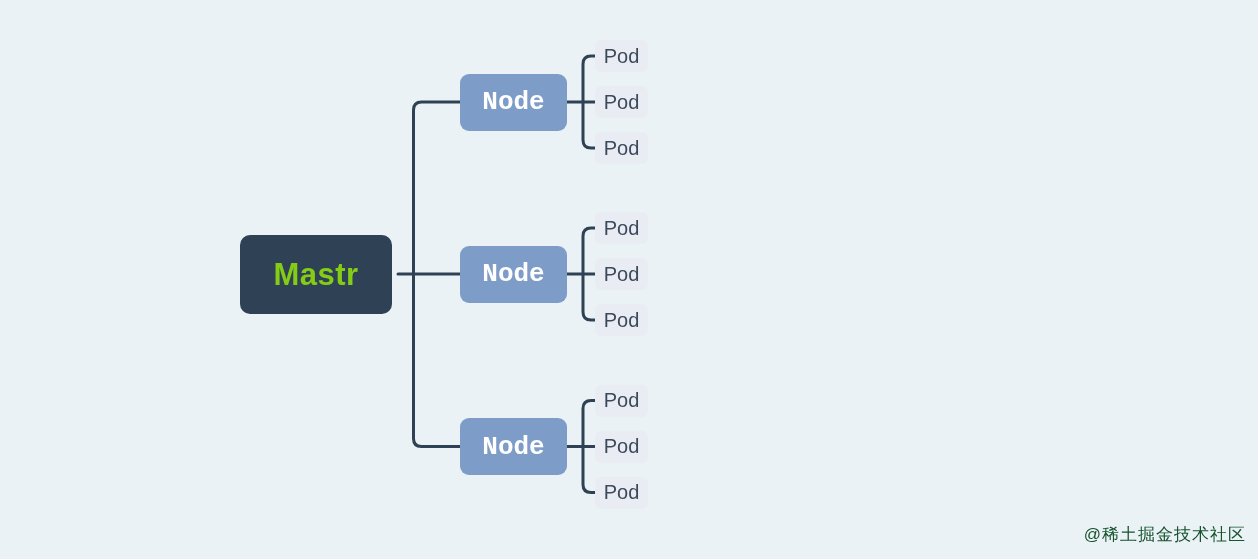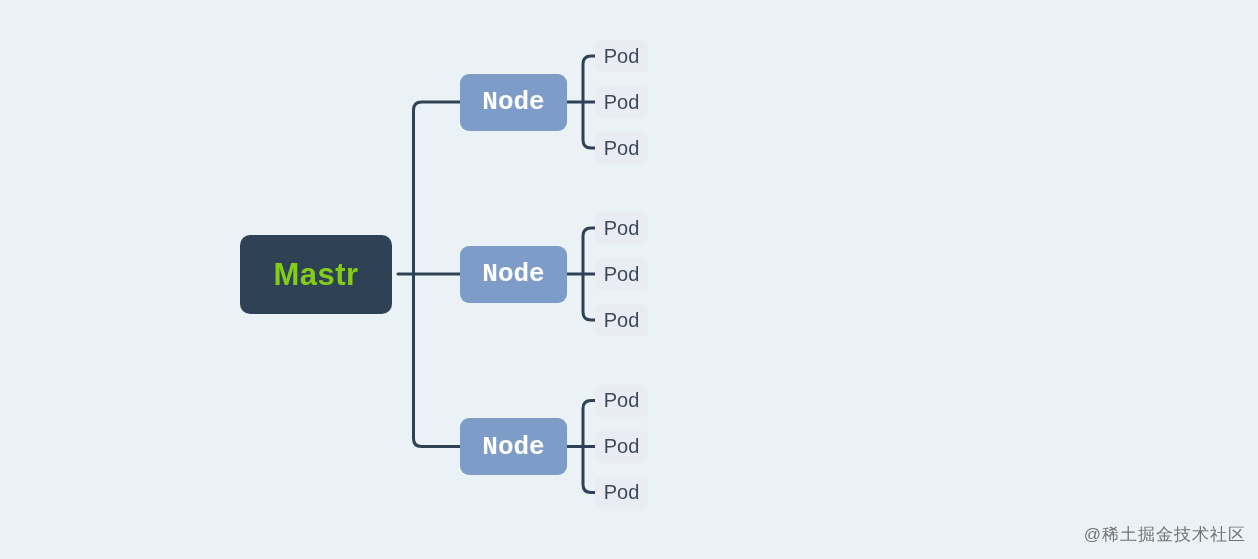--- a/index.html
+++ b/index.html
@@ -73,21 +73,21 @@
   .pod-box.g1p1 { top: 258px; }
   .pod-box.g1p2 { top: 304px; }
   .pod-box.g2p0 { top: 384.5px; }
   .pod-box.g2p1 { top: 430.5px; }
   .pod-box.g2p2 { top: 476.5px; }
   .watermark {
     position: absolute;
     right: 12px;
     bottom: 13px;
     font-size: 17px;
-    color: #737373;
+    color: #14532d;
     letter-spacing: 1px;
     user-select: none;
   }
 </style>
 </head>
 <body>
 
 <div class="canvas">
 
   <svg class="connectors" viewBox="0 0 1258 559" xmlns="http://www.w3.org/2000/svg">

